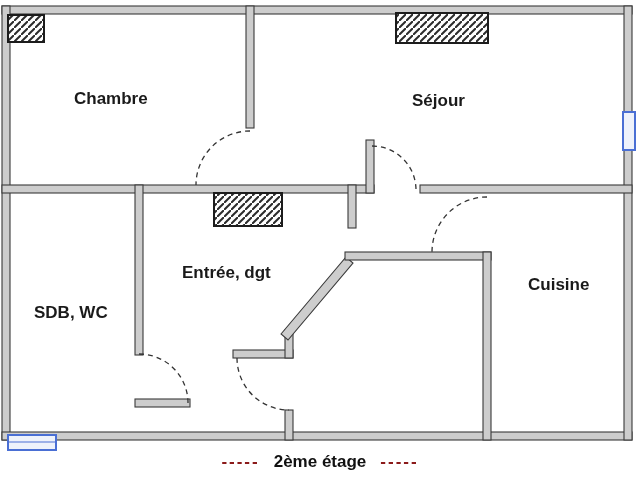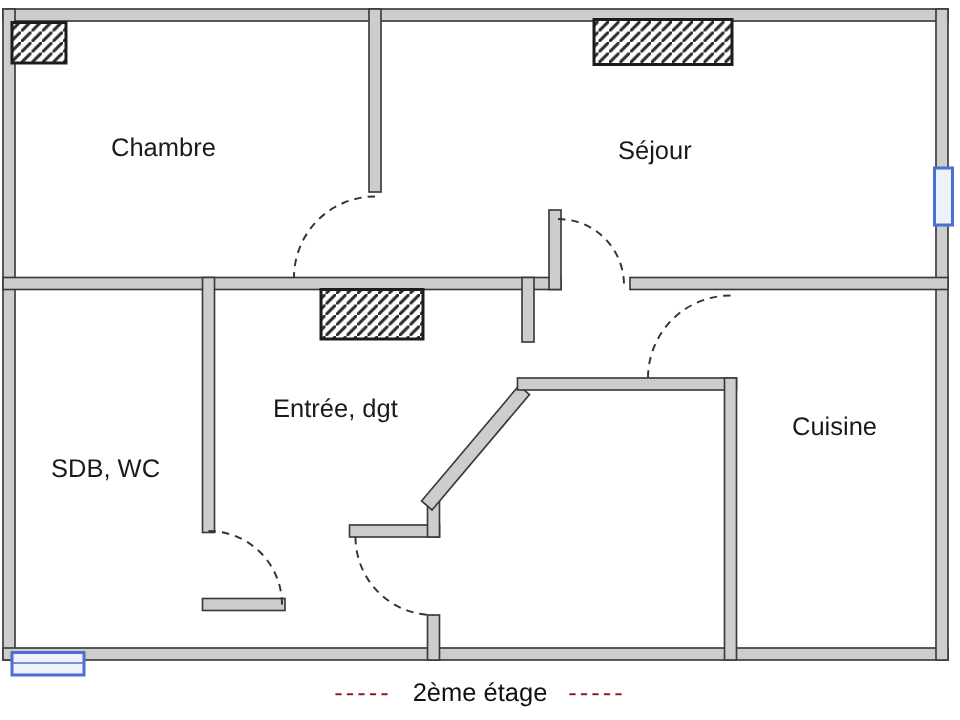--- a/index.html
+++ b/index.html
@@ -9,20 +9,21 @@
     height: 480px;
     background: #ffffff;
     overflow: hidden;
     font-family: "Liberation Sans", sans-serif;
   }
   #stage {
     position: relative;
     width: 512px;
     height: 480px;
     background: #a16207;
+    font-weight: bold;
   }
   svg { display: block; }
   .wall {
     fill: #cdcdcd;
     stroke: #3a3a3a;
     stroke-width: 1.1;
   }
   .hatchbox {
     fill: url(#hatch);
     stroke: #1c1c1c;

